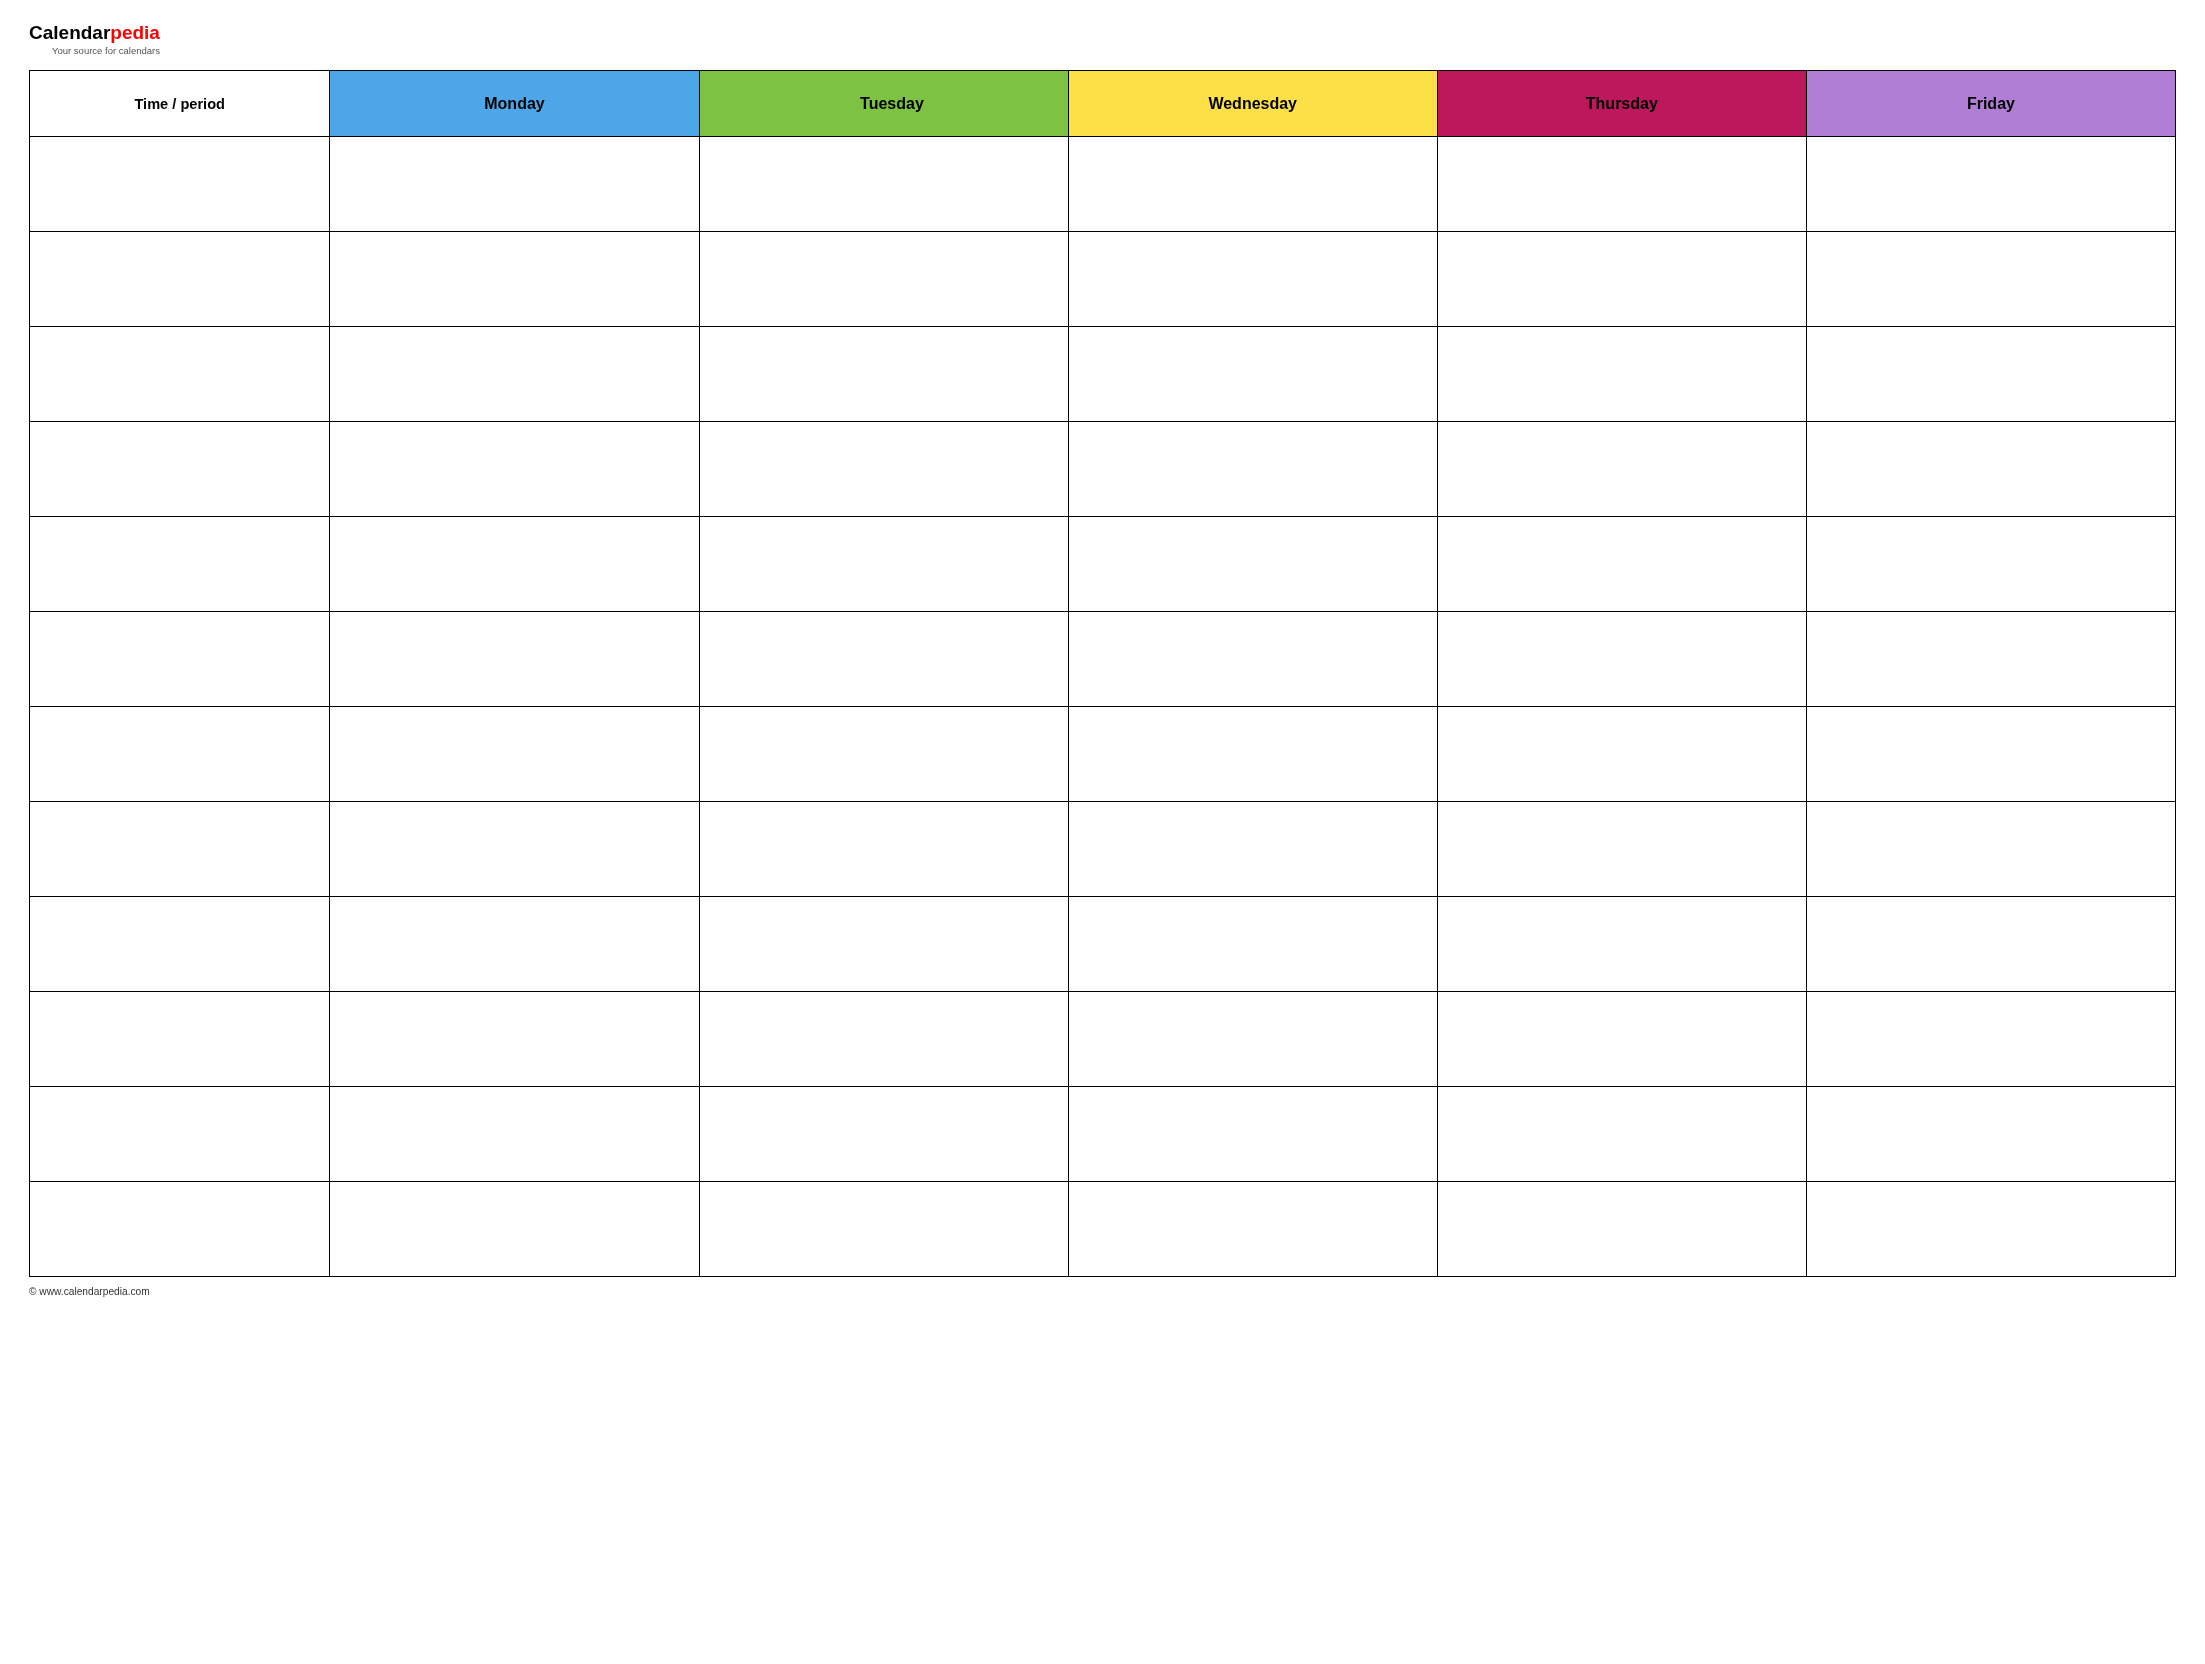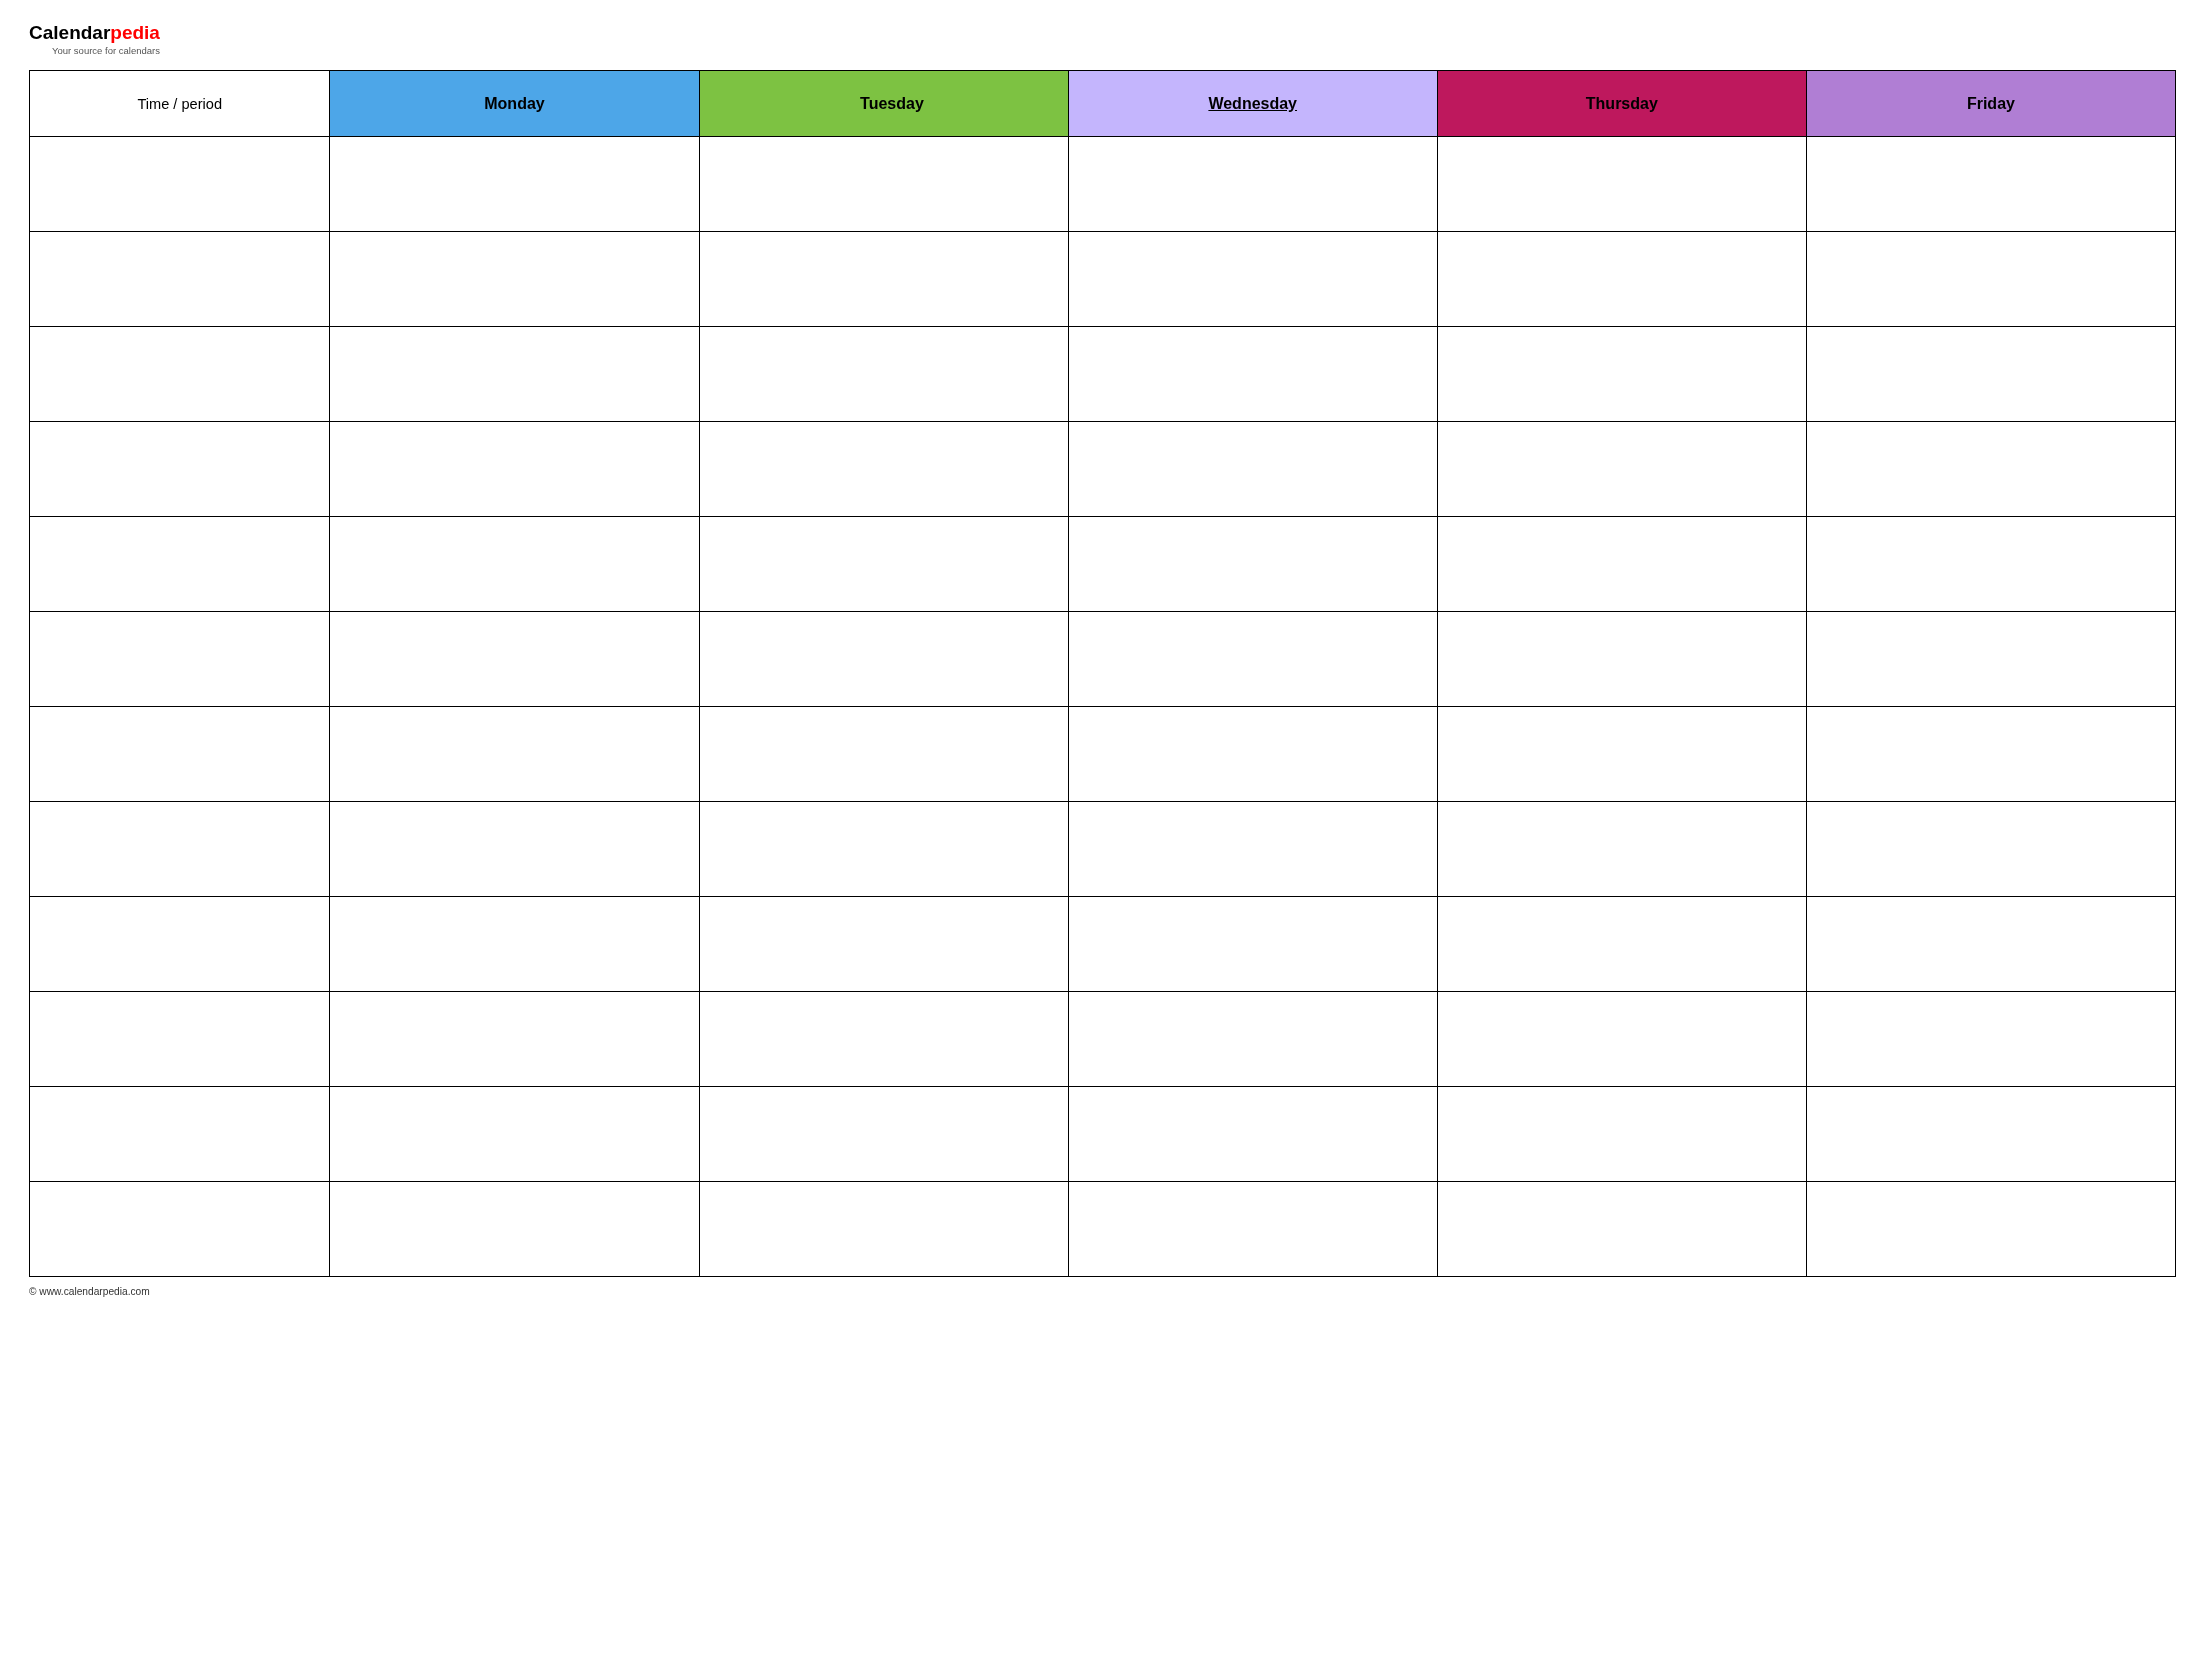--- a/index.html
+++ b/index.html
@@ -95,39 +95,38 @@
     .col-time {
       width: 14%;
     }
 
     .col-day {
       width: 17.2%;
     }
 
     th.time-header {
       background-color: #ffffff;
-      font-weight: normal;
+      font-weight: bold;
       font-size: 14.6px;
     }
 
     th.monday {
       background-color: #4da6e8;
       color: #000000;
     }
 
     th.tuesday {
       background-color: #7dc242;
       color: #000000;
       padding-left: 24px;
     }
 
     th.wednesday {
-      background-color: #c4b5fd;
-      color: #000000;
-      text-decoration: underline;
+      background-color: #fde047;
+      color: #000000;
     }
 
     th.thursday {
       background-color: #be185d;
       color: #000000;
     }
 
     th.friday {
       background-color: #b07ed4;
       color: #000000;

